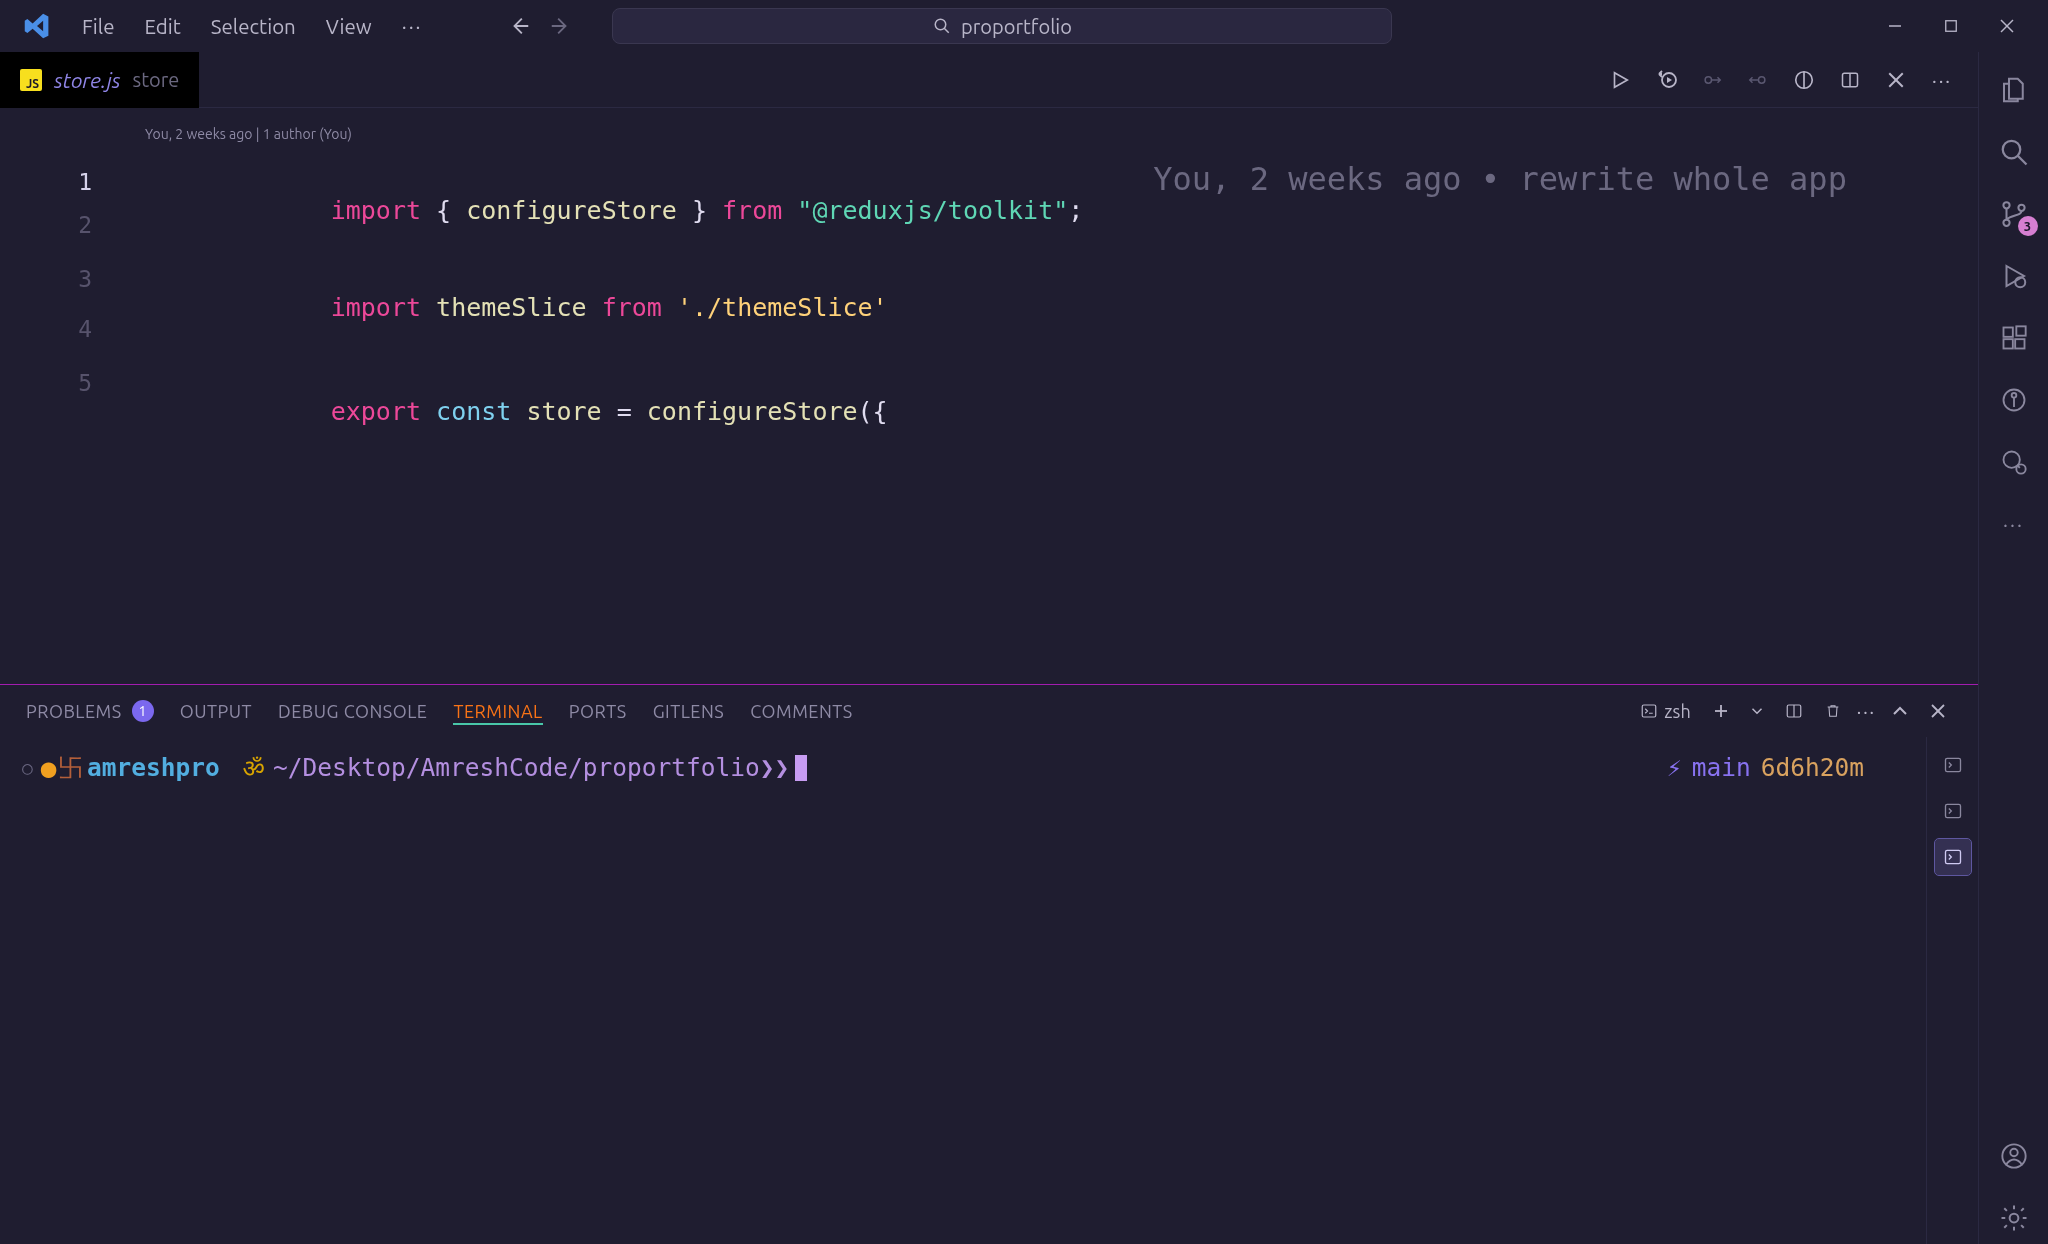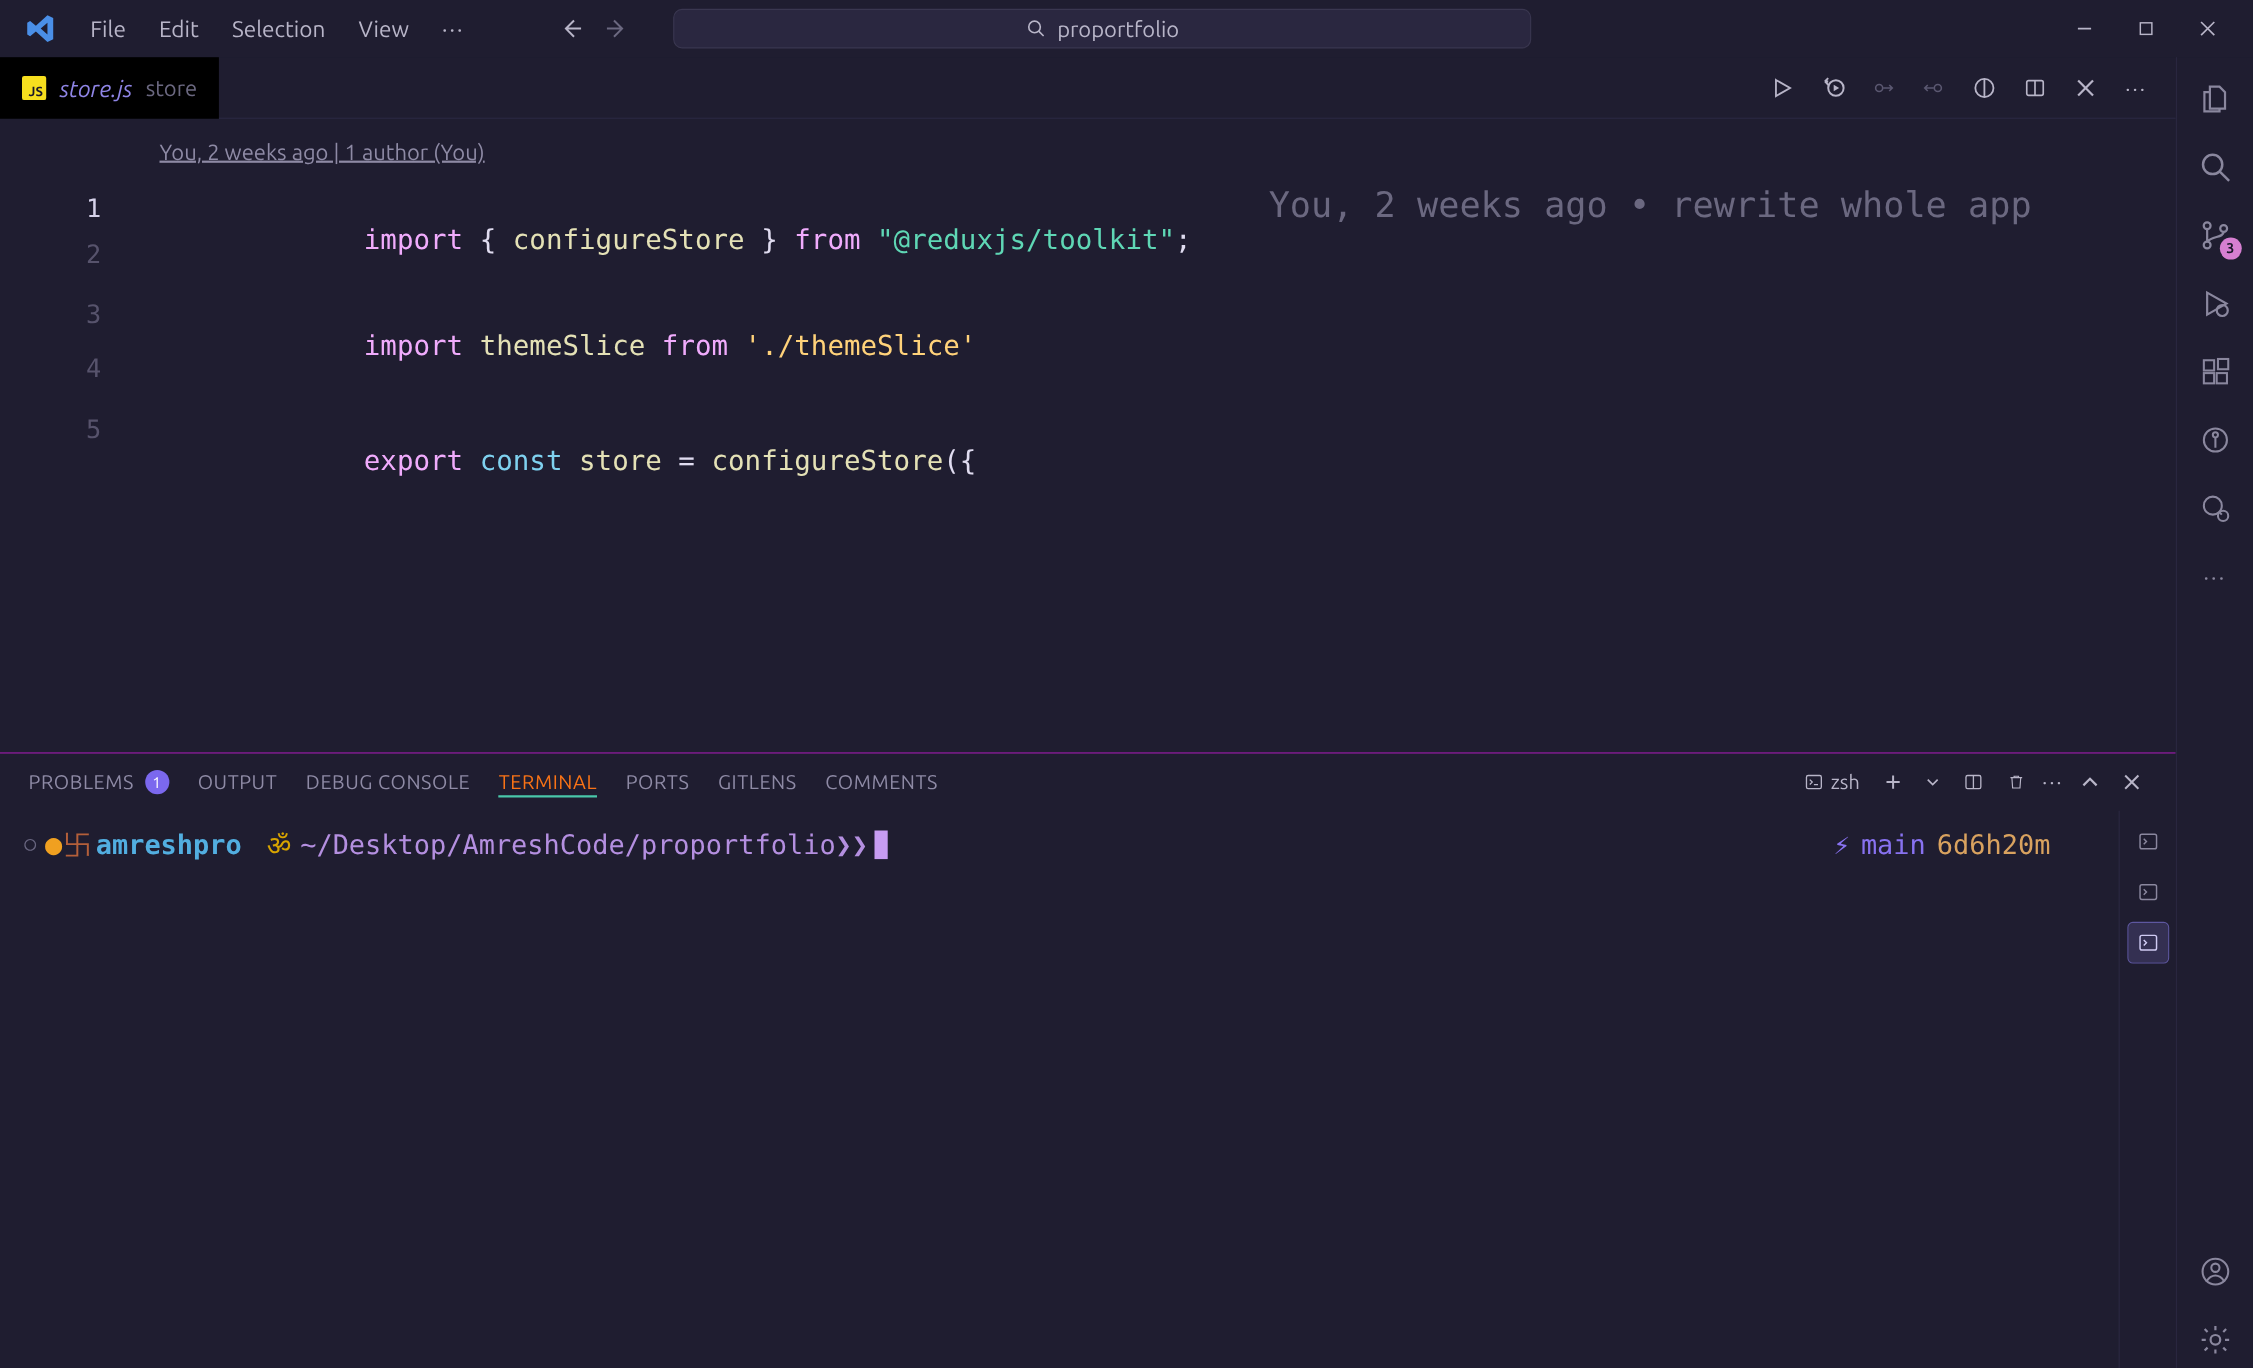--- a/index.html
+++ b/index.html
@@ -83,27 +83,27 @@
   .tab .file-name { color: #8f85e6; font-style: italic; font-size: 21px; }
   .tab .file-dir  { color: #6b6880; font-size: 20px; }
   .tab-actions { margin-left: auto; display: flex; align-items: center; gap: 10px; padding-right: 18px; }
   .tab-action { width: 36px; height: 36px; display: flex; align-items: center; justify-content: center; color: #b8b5c8; cursor: pointer; border-radius: 4px; }
   .tab-action.dim { color: #5a5770; }
   .tab-ellipsis { color: #b8b5c8; font-size: 19px; letter-spacing: 2px; padding: 0 8px; cursor: pointer; }
 
   
   .editor-wrap { flex: 1 1 auto; display: flex; flex-direction: column; min-height: 0; }
   .editor { flex: 1 1 auto; overflow: hidden; padding: 6px 0 0 0; }
-  .blame-header { padding: 12px 0 18px 145px; color: #8e8aa5; font-size: 20px; text-decoration: underline; }
+  .blame-header { padding: 12px 0 18px 145px; color: #8e8aa5; font-size: 14px; }
   .code { font-family: "Menlo","Consolas",monospace; font-size: 25px; }
   .code-line { display: flex; align-items: baseline; height: 52px; }
   .gutter { width: 120px; text-align: right; padding-right: 28px; color: #57536c; font-size: 23px; user-select: none; }
   .gutter.cur { color: #d6d2ea; }
   .ln { white-space: pre; }
-  .tok-key { color: #f0abfc; }
+  .tok-key { color: #ec4899; }
   .tok-pun { color: #e0dcf0; }
   .tok-id  { color: #e4e1b6; }
   .tok-str { color: #5fd7b5; }
   .tok-str2{ color: #ffd27a; }
   .tok-exp { color: #7fd1ef; }
   .blame-inline { color: #6b6880; font-size: 32px; padding-left: 70px; font-family: "Menlo","Consolas",monospace; }
 
   
   .panel { flex: 0 0 auto; border-top: 1px solid #a21caf; display: flex; flex-direction: column; background: #1f1d30; height: 560px; }
   .panel-tabs { height: 52px; display: flex; align-items: center; gap: 26px; padding: 0 26px; font-size: 18px; color: #8e8aa5; }

